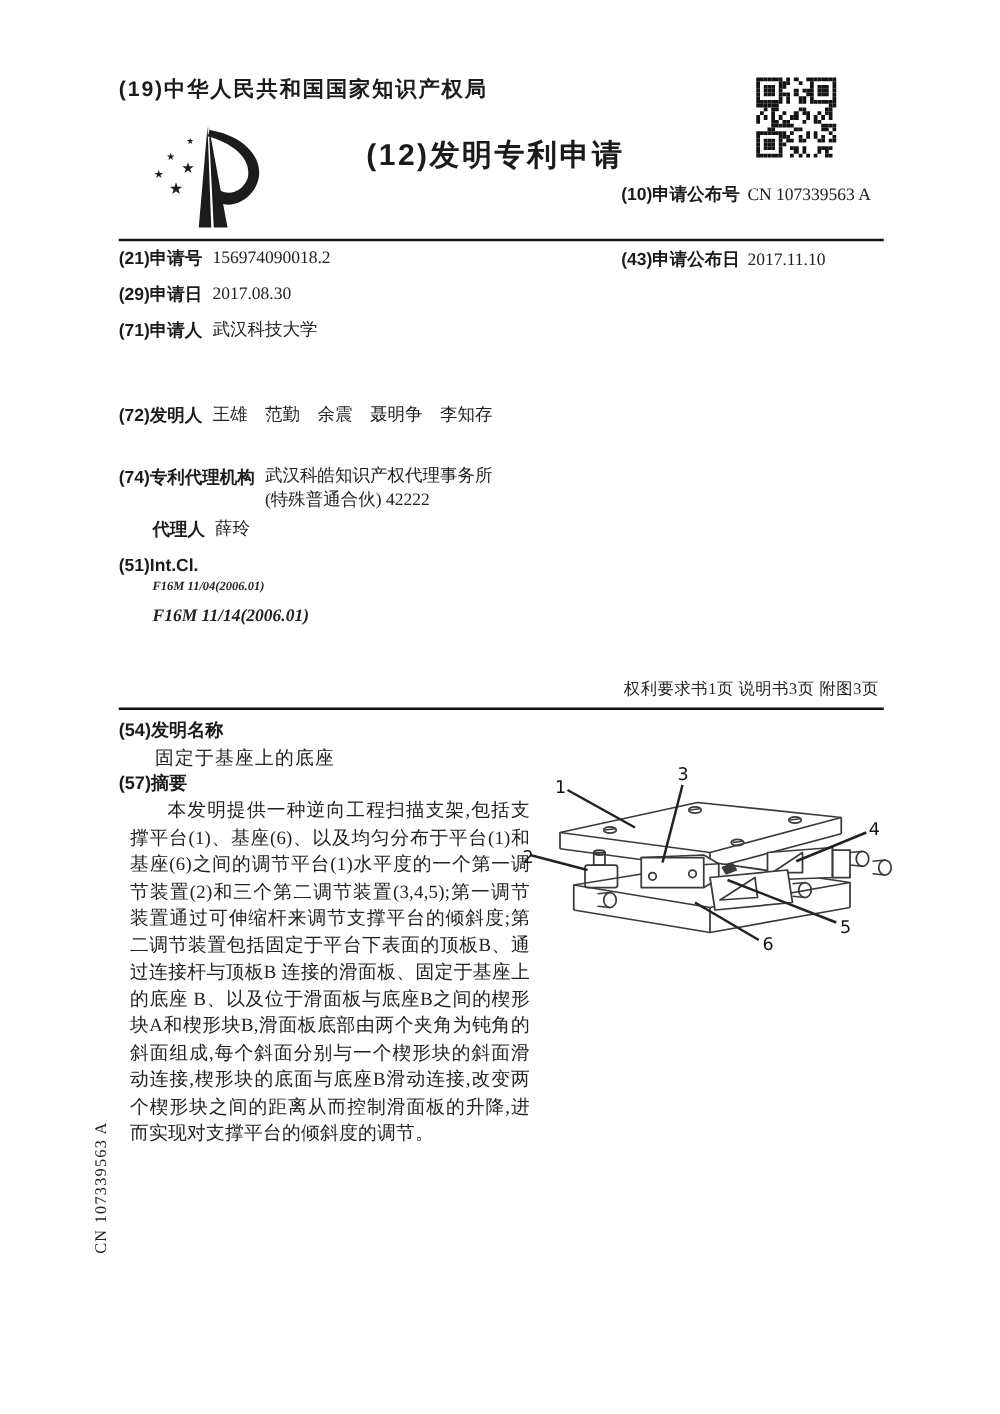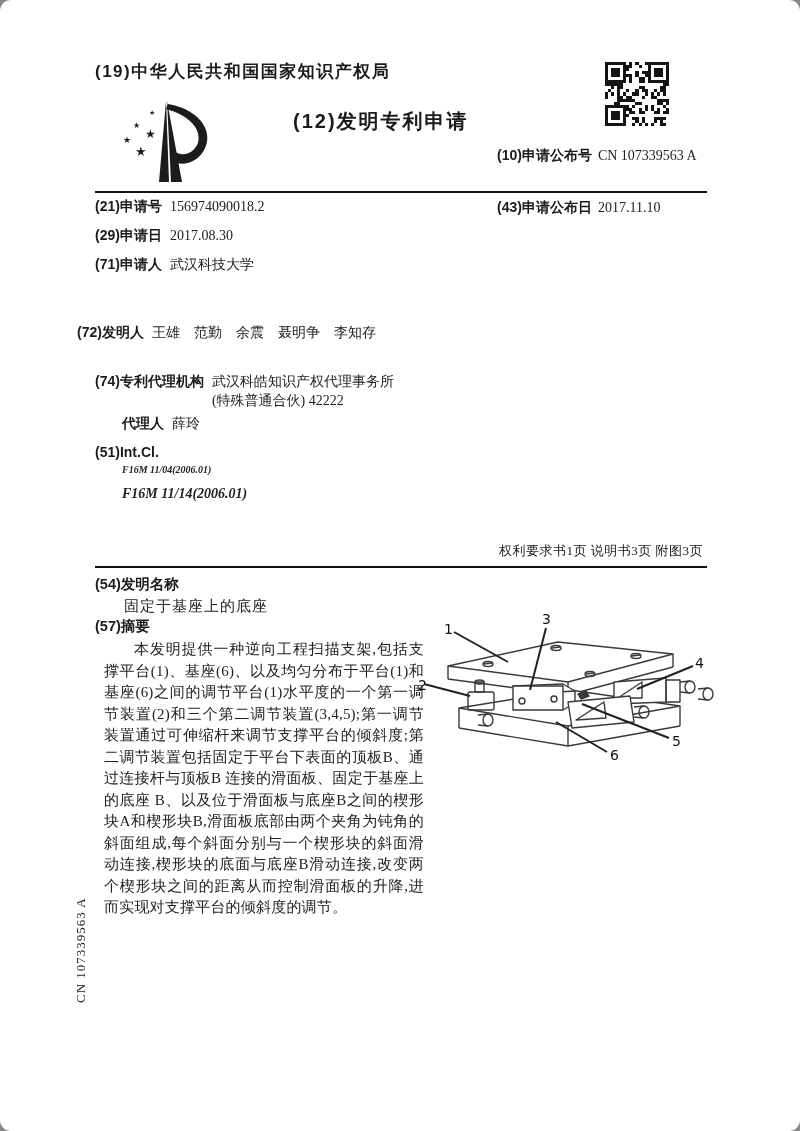--- a/index.html
+++ b/index.html
@@ -1,22 +1,22 @@
 <!DOCTYPE html>
 <html><head>
 <meta charset="utf-8">
 <style>
   html,body{margin:0;padding:0;background:#888;}
   .page{position:relative;width:800px;height:1131px;background:#ffffff;margin:0 auto;overflow:hidden;
-        font-family:"Liberation Serif","DejaVu Serif",serif;color:#1b1b1b;border-radius:11px;}
+        font-family:"Liberation Serif","DejaVu Serif",serif;color:#1b1b1b;}
   .abs{position:absolute;}
   .lbl{font-family:"Liberation Sans","DejaVu Sans",sans-serif;font-weight:bold;}
   .val{font-family:"Liberation Serif","DejaVu Serif",serif;font-weight:normal;color:#222;}
   .office{left:95px;top:60px;font-size:17px;letter-spacing:1.5px;}
-  .doctype{left:293px;top:108px;font-size:20px;letter-spacing:2px;text-align:right;}
+  .doctype{left:293px;top:108px;font-size:24px;letter-spacing:2px;text-align:right;}
   .pubrow{left:497px;display:flex;gap:6px;font-size:14px;align-items:baseline;white-space:nowrap;}
   .rule{left:95px;width:612px;height:2px;background:#111;}
   .row{display:flex;gap:8px;font-size:14px;line-height:19px;align-items:flex-start;}
   .row .lbl{font-size:14px;white-space:nowrap;}
   .pagesinfo{right:97px;top:542px;font-size:13px;letter-spacing:.5px;}
   .sec-label{left:95px;font-size:14.5px;}
   .title-line{left:124px;font-size:15px;letter-spacing:1px;}
   .abstract{left:104px;top:639px;width:320px;font-size:15px;line-height:21.5px;
             text-align:justify;text-indent:2em;letter-spacing:.2px;}
   .side-num{left:73px;top:1003px;width:115px;transform:rotate(-90deg);transform-origin:0 0;
@@ -518,21 +518,21 @@
     <span class="lbl">(29)申请日</span>
     <span class="val">2017.08.30</span>
   </div>
 
   <div class="abs row" style="left:95px;top:255px;">
     <span class="lbl">(71)申请人</span>
     <span class="val">武汉科技大学</span>
   </div>
 
 
-  <div class="abs row" style="left:77px;top:323px;">
+  <div class="abs row" style="left:95px;top:323px;">
     <span class="lbl">(72)发明人</span>
     <span class="val" style="width:225px;">王雄　范勤　余震　聂明争　李知存</span>
   </div>
 
   <div class="abs row" style="left:95px;top:372px;">
     <span class="lbl">(74)专利代理机构</span>
     <span class="val" style="width:192px;">武汉科皓知识产权代理事务所(特殊普通合伙) 42222</span>
   </div>
 
   <div class="abs row" style="left:122px;top:414px;">

